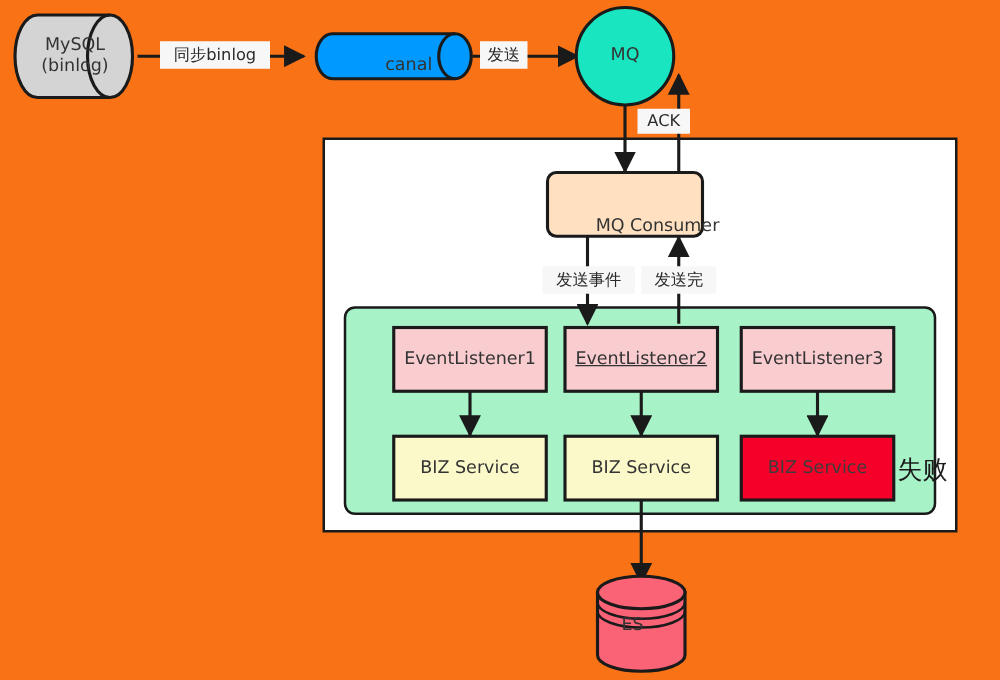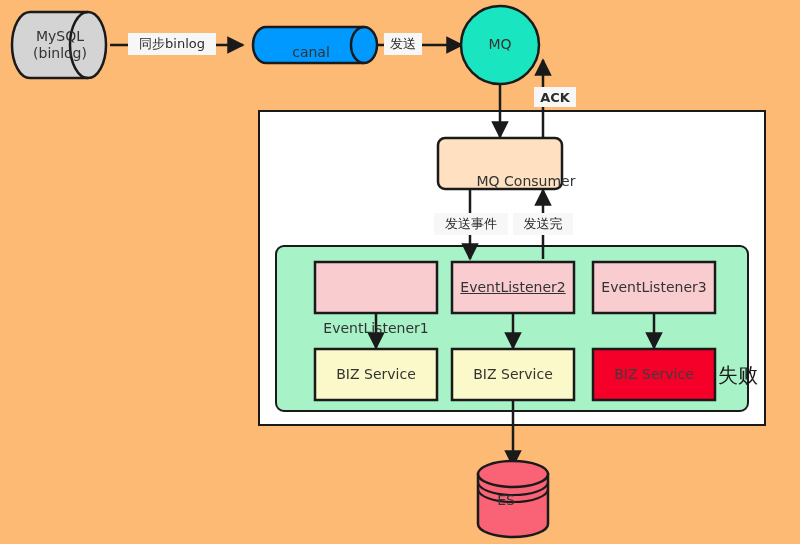--- a/index.html
+++ b/index.html
@@ -4,21 +4,21 @@
 <style>
   html, body {
     margin: 0;
     padding: 0;
     background: #f7f7f7;
   }
   #canvas {
     position: relative;
     width: 800px;
     height: 544px;
-    background: #fdba74;
+    background: #f97316;
     font-family: "DejaVu Sans", "Liberation Sans", sans-serif;
     overflow: hidden;
   }
   svg.layer {
     position: absolute;
     left: 0;
     top: 0;
     width: 800px;
     height: 544px;
   }
@@ -120,41 +120,41 @@
       <path d="M 478 474 L 478 524 A 35 13 0 0 0 548 524 L 548 474 Z" fill="#fa6276" stroke="#1a1a1a" stroke-width="2.5"></path>
       <ellipse cx="513" cy="474" rx="35" ry="13" fill="#fa6276" stroke="#1a1a1a" stroke-width="2.5"></ellipse>
       <path d="M 478 482 A 35 13 0 0 0 548 482" fill="none" stroke="#1a1a1a" stroke-width="2"></path>
       <path d="M 478 489 A 35 13 0 0 0 548 489" fill="none" stroke="#1a1a1a" stroke-width="2"></path>
     </g>
   </svg>
 
   <div class="node-label" style="left:24px; top:12px; width:72px; height:66px;">MySQL
 (binlog)</div>
 
-  <div class="node-label" style="left:258px; top:27px; width:106px; height:52px;">canal</div>
+  <div class="node-label" style="left:274px; top:27px; width:106px; height:52px;">canal</div>
 
   <div class="node-label" style="left:461px; top:26px; width:78px; height:38px;">MQ</div>
 
   <div class="node-label" style="left:438px; top:156px; width:136px; height:51px;padding-left:20px;">MQ Consumer</div>
 
-  <div class="node-label" style="left:315px; top:262px; width:122px; height:51px;margin-top:41px;">EventListener1</div>
+  <div class="node-label" style="left:315px; top:262px; width:122px; height:51px;">EventListener1</div>
   <div class="node-label" style="left:452px; top:262px; width:122px; height:51px;text-decoration:underline;">EventListener2</div>
   <div class="node-label" style="left:593px; top:262px; width:122px; height:51px;">EventListener3</div>
 
   <div class="node-label" style="left:315px; top:349px; width:122px; height:51px;">BIZ Service</div>
   <div class="node-label" style="left:452px; top:349px; width:122px; height:51px;">BIZ Service</div>
   <div class="node-label" style="left:593px; top:349px; width:122px; height:51px; color:#3d3d3d;">BIZ Service</div>
 
   <div class="node-label" style="left:478px; top:485px; width:56px; height:32px;">ES</div>
 
   <div class="edge-label" style="left:128px; top:33px; width:88px; height:22px;">同步binlog</div>
 
   <div class="edge-label" style="left:384px; top:33px; width:38px; height:22px;">发送</div>
 
-  <div class="edge-label" style="left:534px; top:87px; width:42px; height:20px;font-weight:bold;">ACK</div>
+  <div class="edge-label" style="left:510px; top:87px; width:42px; height:20px;">ACK</div>
 
   <div class="edge-label" style="left:434px; top:213px; width:74px; height:22px;">发送事件</div>
 
   <div class="edge-label" style="left:513px; top:213px; width:60px; height:22px;">发送完</div>
 
   <div class="free-label" style="left:718px; top:363px; width:40px; height:24px;">失败</div>
 
   <div class="hit" style="left:12px; top:10px; width:100px; height:72px;"></div>
   <div class="hit" style="left:252px; top:26px; width:126px; height:38px;"></div>
   <div class="hit" style="left:461px; top:6px; width:78px; height:78px;"></div>

